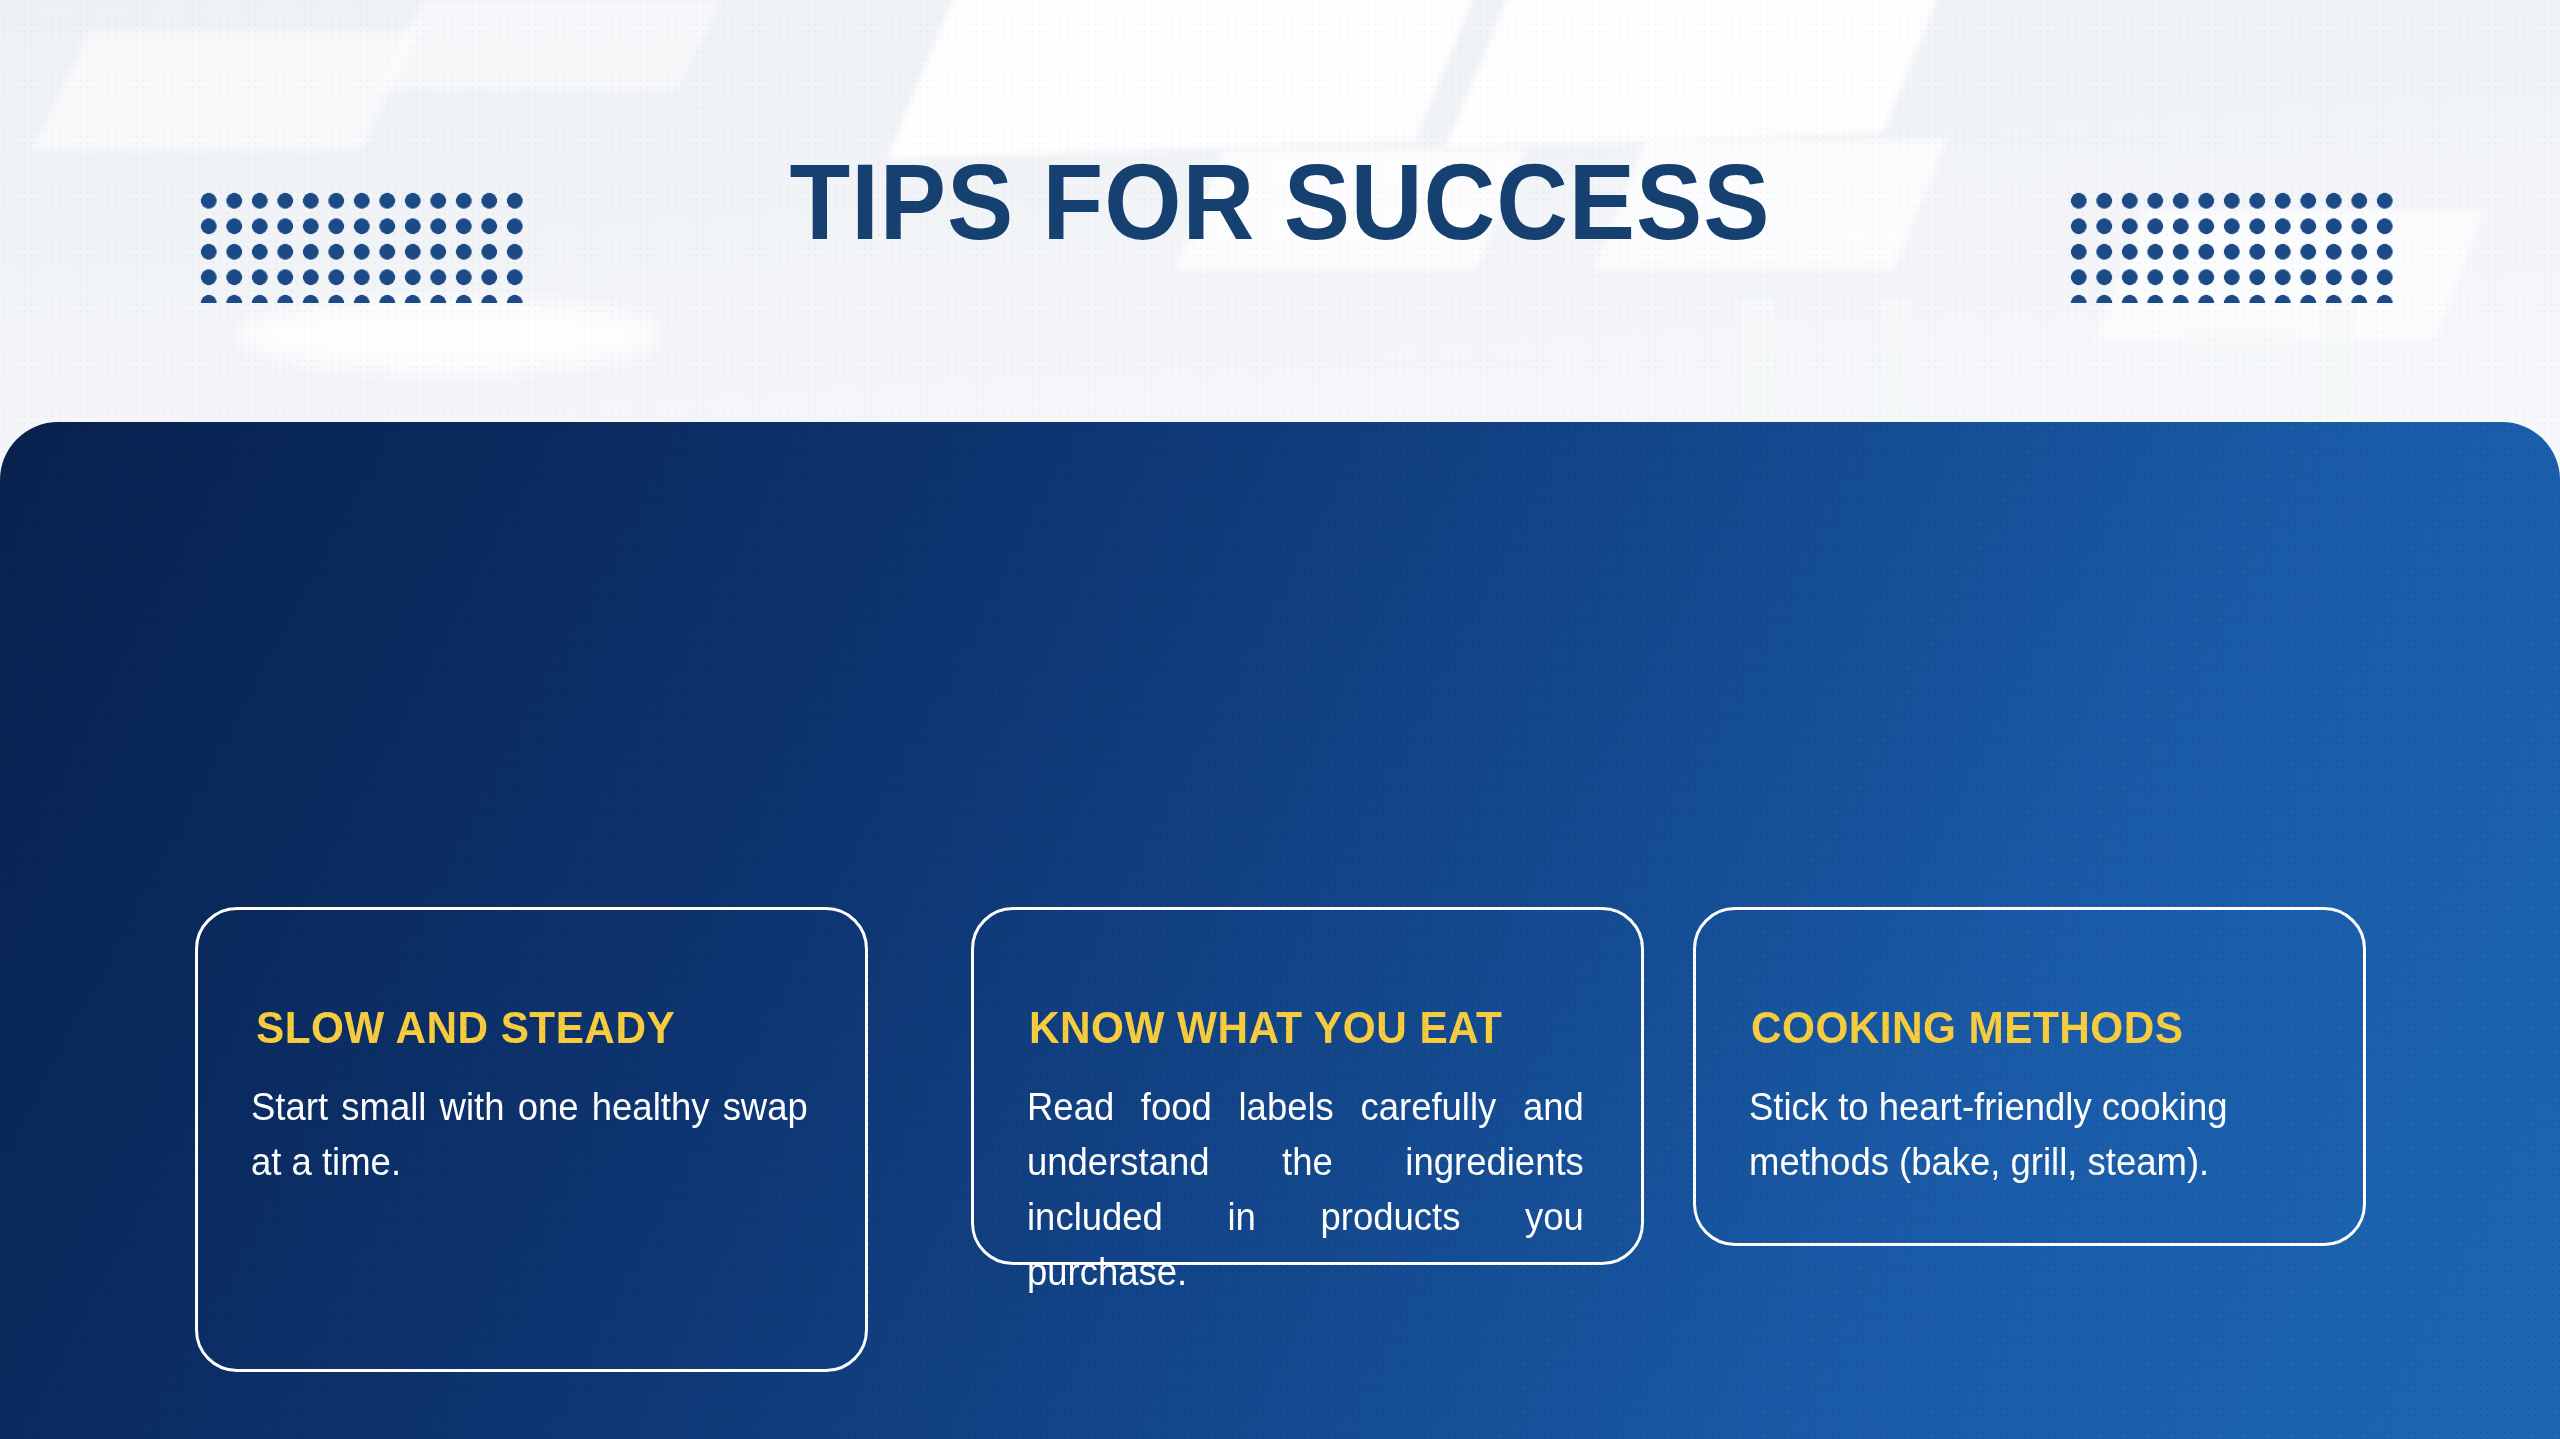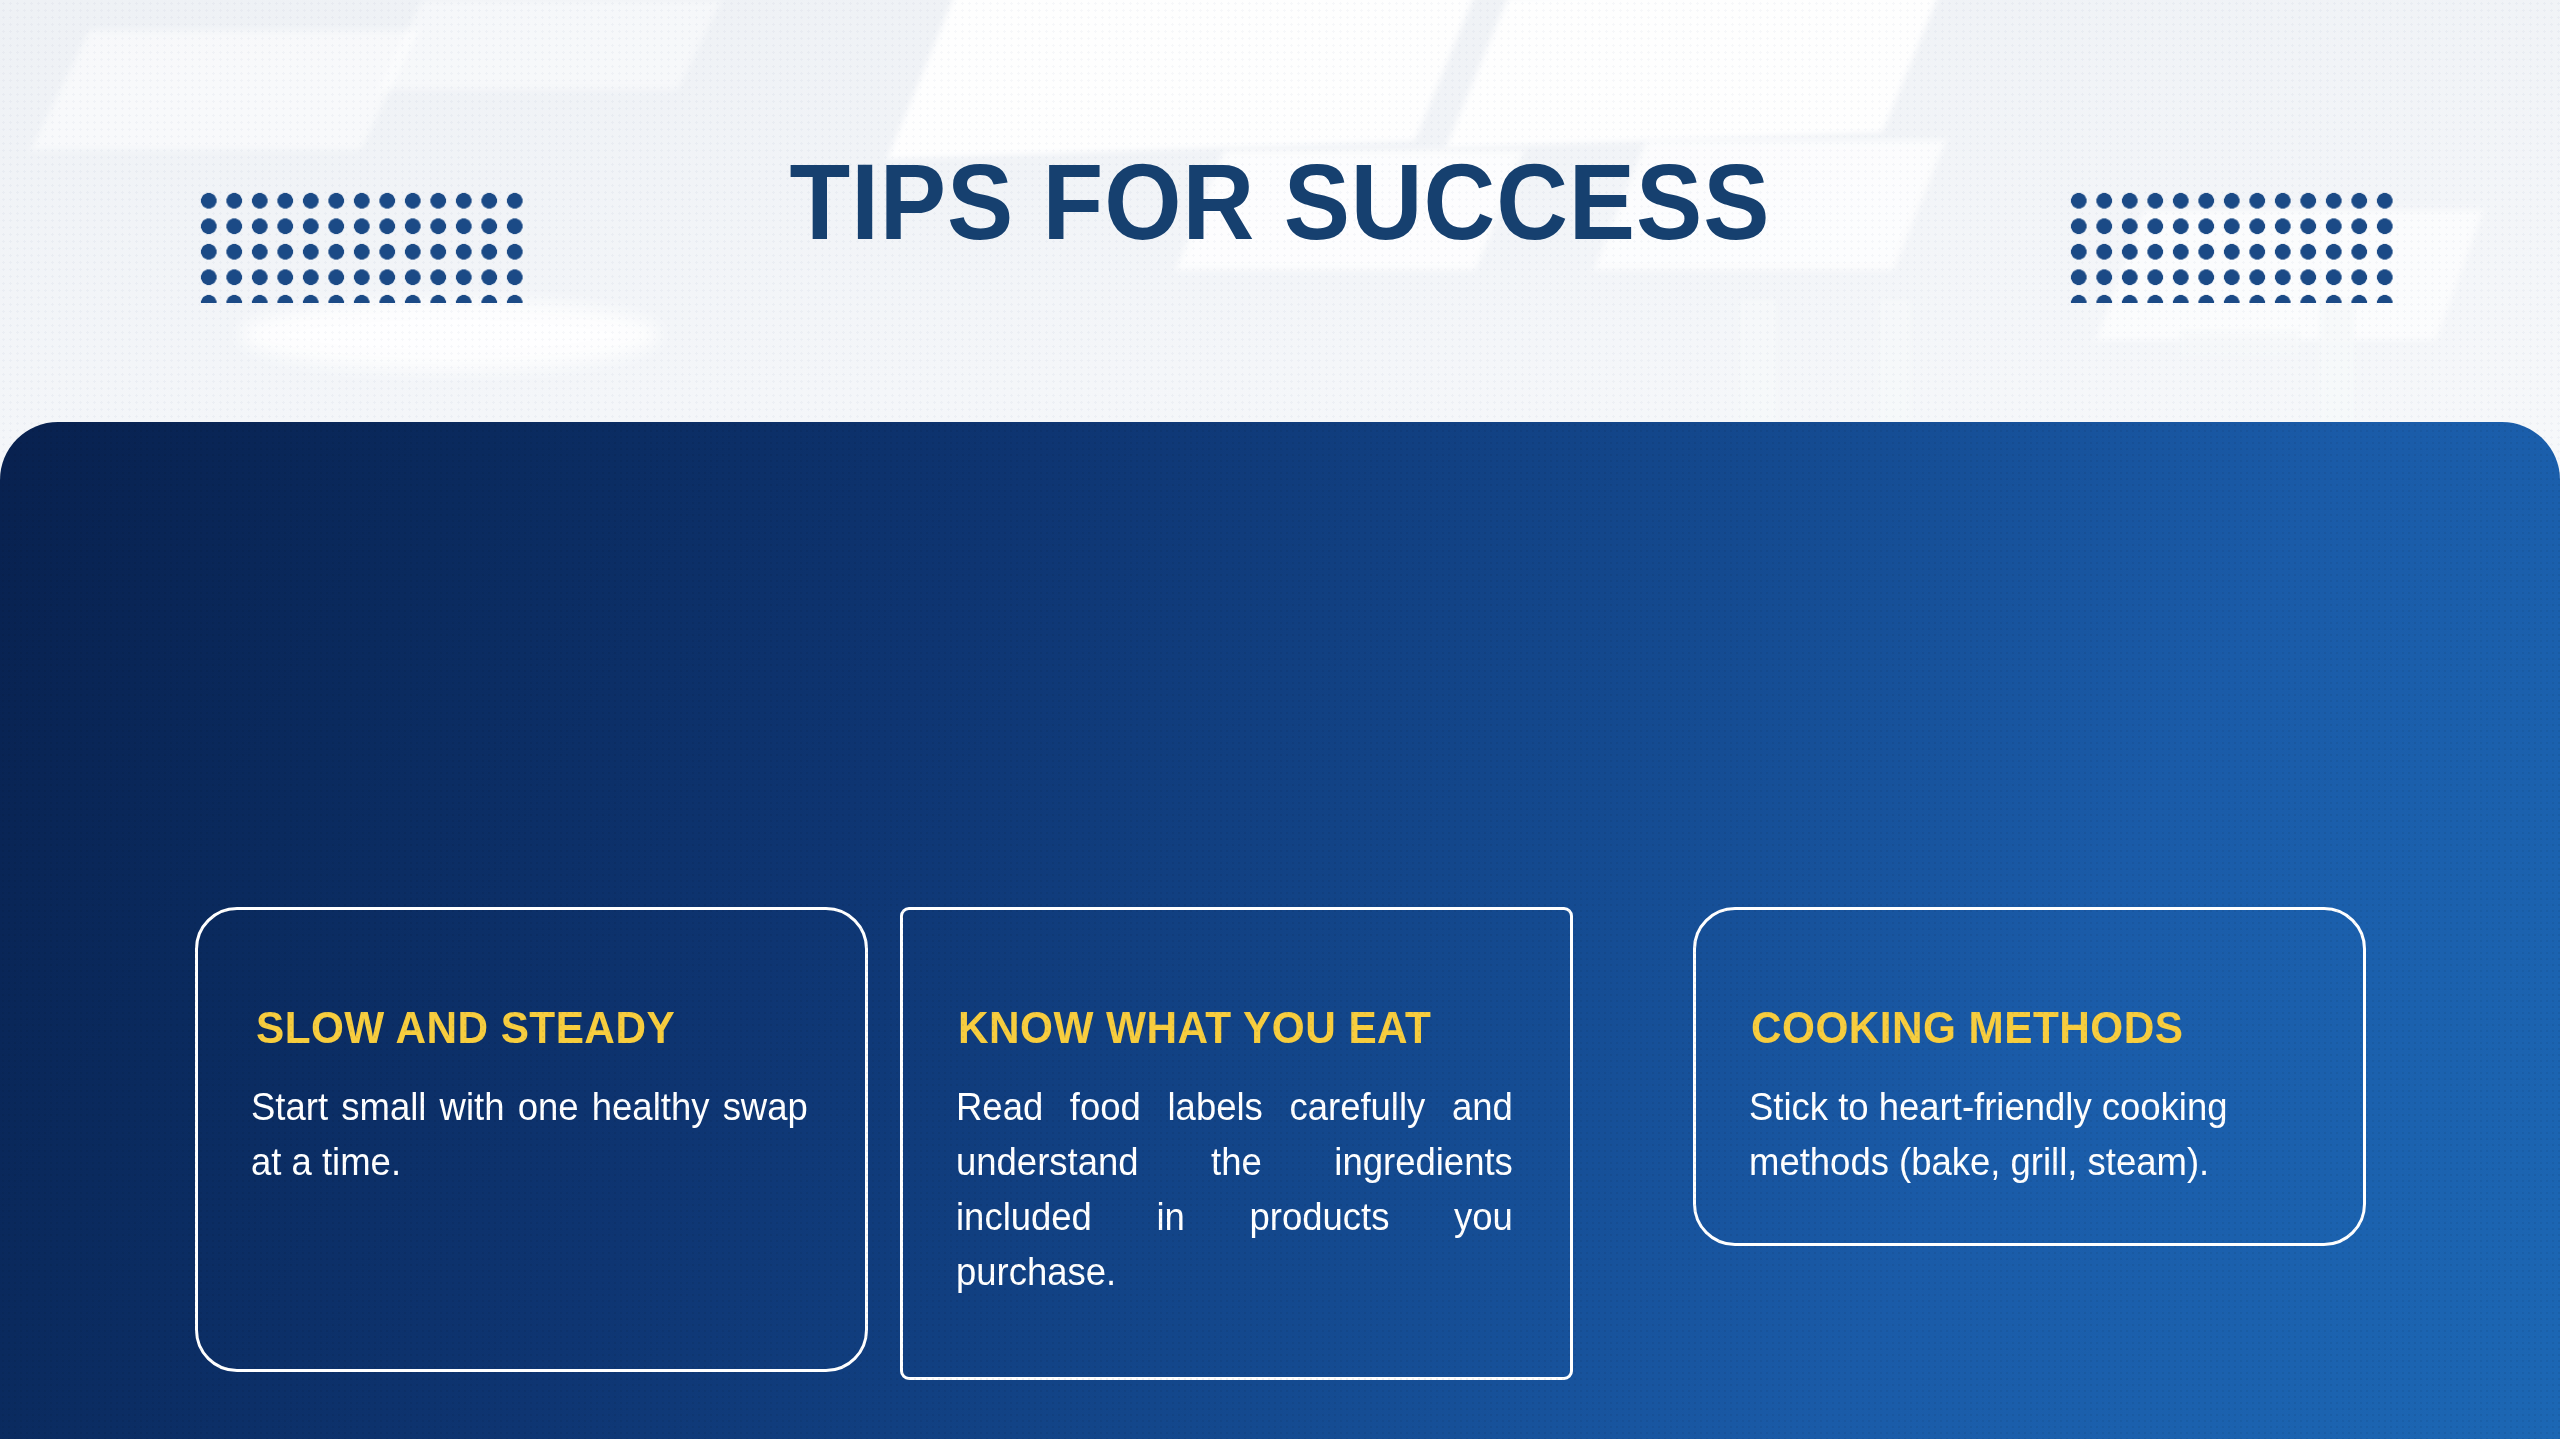--- a/index.html
+++ b/index.html
@@ -144,21 +144,21 @@
 
   
   #card-slow {
     left: 195px; top: 485px; width: 673px; height: 465px; padding-left: 14px;
   }
   #card-slow .card-title { position: absolute; left: 58px; top: 94px; }
   #card-slow .card-body  { position: absolute; left: 53px; top: 170px; width: 580px; text-align: justify; }
 
   
   #card-know {
-    left: 900px; top: 485px; width: 673px; height: 473px; border-radius: 9px;
+    left: 971px; top: 485px; width: 673px; height: 358px;
   }
   #card-know .card-title { position: absolute; left: 55px; top: 94px; }
   #card-know .card-body  { position: absolute; left: 53px; top: 170px; width: 580px; text-align: justify; }
 
   
   #card-cook {
     left: 1693px; top: 485px; width: 673px; height: 339px;
   }
   #card-cook .card-title { position: absolute; left: 55px; top: 94px; }
   #card-cook .card-body  { position: absolute; left: 53px; top: 170px; width: 590px; text-align: left; }

